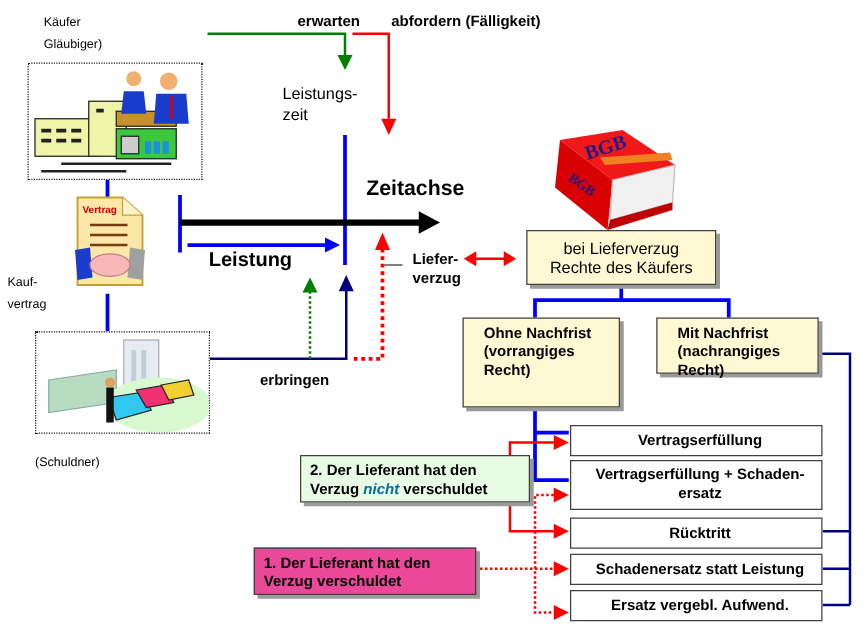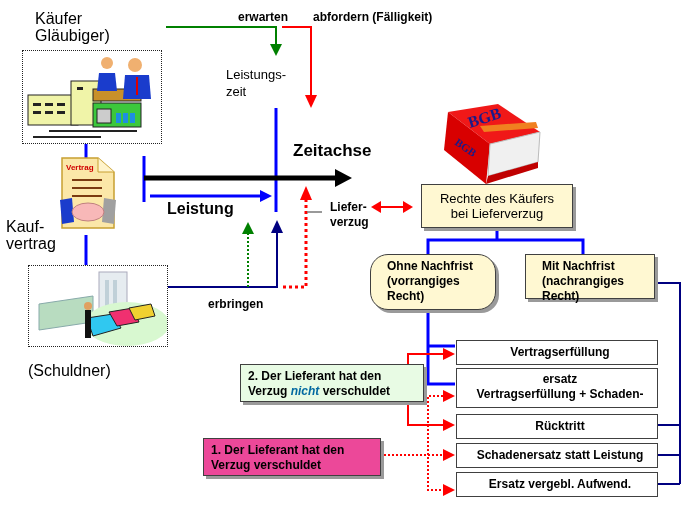--- a/index.html
+++ b/index.html
@@ -1,19 +1,19 @@
 <!DOCTYPE html>
 <html><head>
 <meta charset="utf-8">
 <style>
   html, body { margin:0; padding:0; background:#ffffff; }
   body { width:690px; height:509px; position:relative; overflow:hidden;
          font-family:"Liberation Sans", sans-serif; color:#000; }
   .abs { position:absolute; }
-  .lbl { font-size:16px; line-height:17px; white-space:nowrap; }
+  .lbl { font-size:10px; line-height:17px; white-space:nowrap; }
   .lbl-bold { font-size:12px; font-weight:bold; line-height:15px; white-space:nowrap; }
   .box { position:absolute; border:1px solid #404040; box-sizing:border-box;
          font-size:12px; font-weight:bold; line-height:15px; }
   .shadow { box-shadow:3px 3px 0 #9a9a9a; }
   .cream { background:#fff8d2; }
   .white { background:#ffffff;text-align:center; }
   .green { background:#e8fbe4;margin-left:37px; }
   .pink { background:#ec4899; }
   .picframe { position:absolute; border:1px dotted #222; box-sizing:border-box; background:#fff; }
   svg.overlay { position:absolute; left:0; top:0; }
@@ -177,25 +177,25 @@
     <path d="M8,8 L50,40 L46,80 L4,46 z" fill="#d80000"></path>
     <path d="M50,40 L100,28 L98,58 L48,72 z" fill="#f0f0f0" stroke="#bbb"></path>
     <path d="M48,72 L98,58 L98,64 L46,80 z" fill="#c00000"></path>
     <path d="M40,22 L96,18 L98,24 L44,28 z" fill="#f08020"></path>
     <text x="30" y="24" font-size="16" font-weight="bold" fill="#1a1a8a" font-family="Liberation Serif, serif" transform="rotate(-18 30 24)">BGB</text>
     <text x="14" y="40" font-size="11" font-weight="bold" fill="#1a1a8a" font-family="Liberation Serif, serif" transform="rotate(35 14 40)">BGB</text>
   </svg>
 </div>
 
 <div class="box cream shadow" style="left:421px; top:184px; width:152px; height:44px; font-weight:normal; font-size:13px; text-align:center; padding-top:6px;">
+  <div>bei Lieferverzug</div>
   <div>Rechte des Käufers</div>
-  <div>bei Lieferverzug</div>
-</div>
-
-<div class="box cream shadow" style="left:370px; top:254px; width:126px; height:56px; padding:4px 0 0 16px;border-radius:18px;">
+</div>
+
+<div class="box cream shadow" style="left:370px; top:254px; width:126px; height:72px; padding:4px 0 0 16px;">
   <div>Ohne Nachfrist</div>
   <div>(vorrangiges</div>
   <div>Recht)</div>
 </div>
 
 <div class="box cream shadow" style="left:525px; top:254px; width:130px; height:45px; padding:4px 0 0 16px;">
   <div>Mit Nachfrist</div>
   <div>(nachrangiges</div>
   <div>Recht)</div>
 </div>
@@ -207,22 +207,22 @@
 
 <div class="box pink shadow" style="left:203px; top:438px; width:178px; height:38px; padding:4px 0 0 7px;">
   <div>1. Der Lieferant hat den</div>
   <div>Verzug verschuldet</div>
 </div>
 
 <div class="box white" style="left:456px; top:340px; width:202px; height:25px; padding:4px 0 0 6px;">
   <div>Vertragserfüllung</div>
 </div>
 <div class="box white" style="left:456px; top:368px; width:202px; height:40px; padding:3px 0 0 6px;">
+  <div>Vertragserfüllung + Schaden-</div>
   <div>ersatz</div>
-  <div>Vertragserfüllung + Schaden-</div>
 </div>
 <div class="box white" style="left:456px; top:414px; width:202px; height:25px; padding:4px 0 0 6px;">
   <div>Rücktritt</div>
 </div>
 <div class="box white" style="left:456px; top:443px; width:202px; height:25px; padding:4px 0 0 6px;">
   <div>Schadenersatz statt Leistung</div>
 </div>
 <div class="box white" style="left:456px; top:472px; width:202px; height:25px; padding:4px 0 0 6px;">
   <div>Ersatz vergebl. Aufwend.</div>
 </div>

